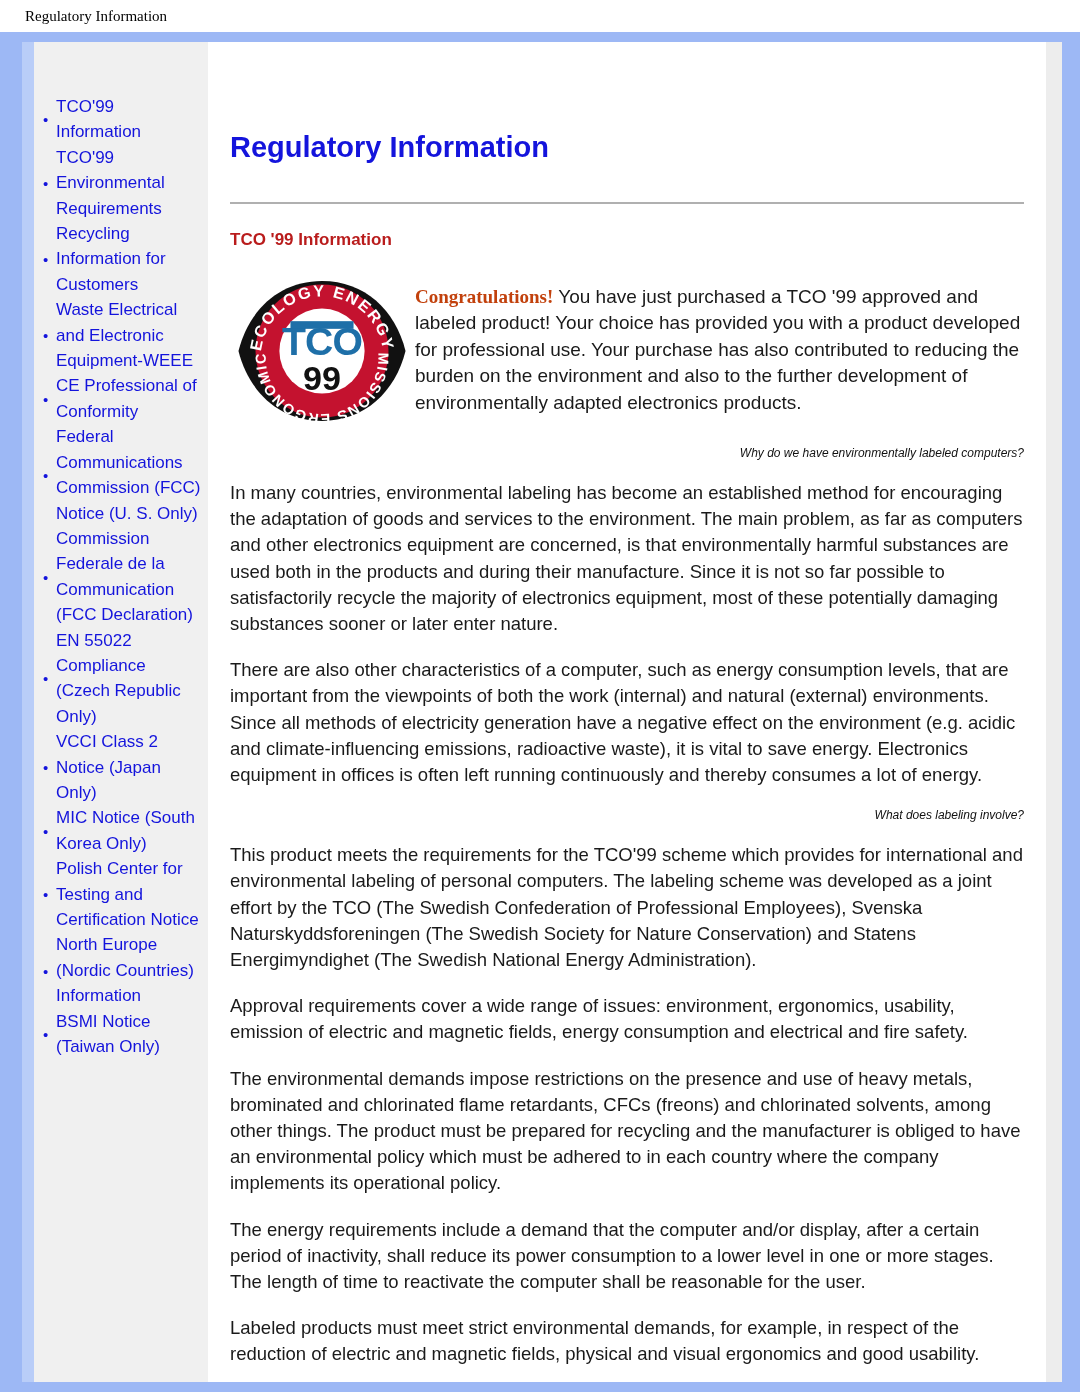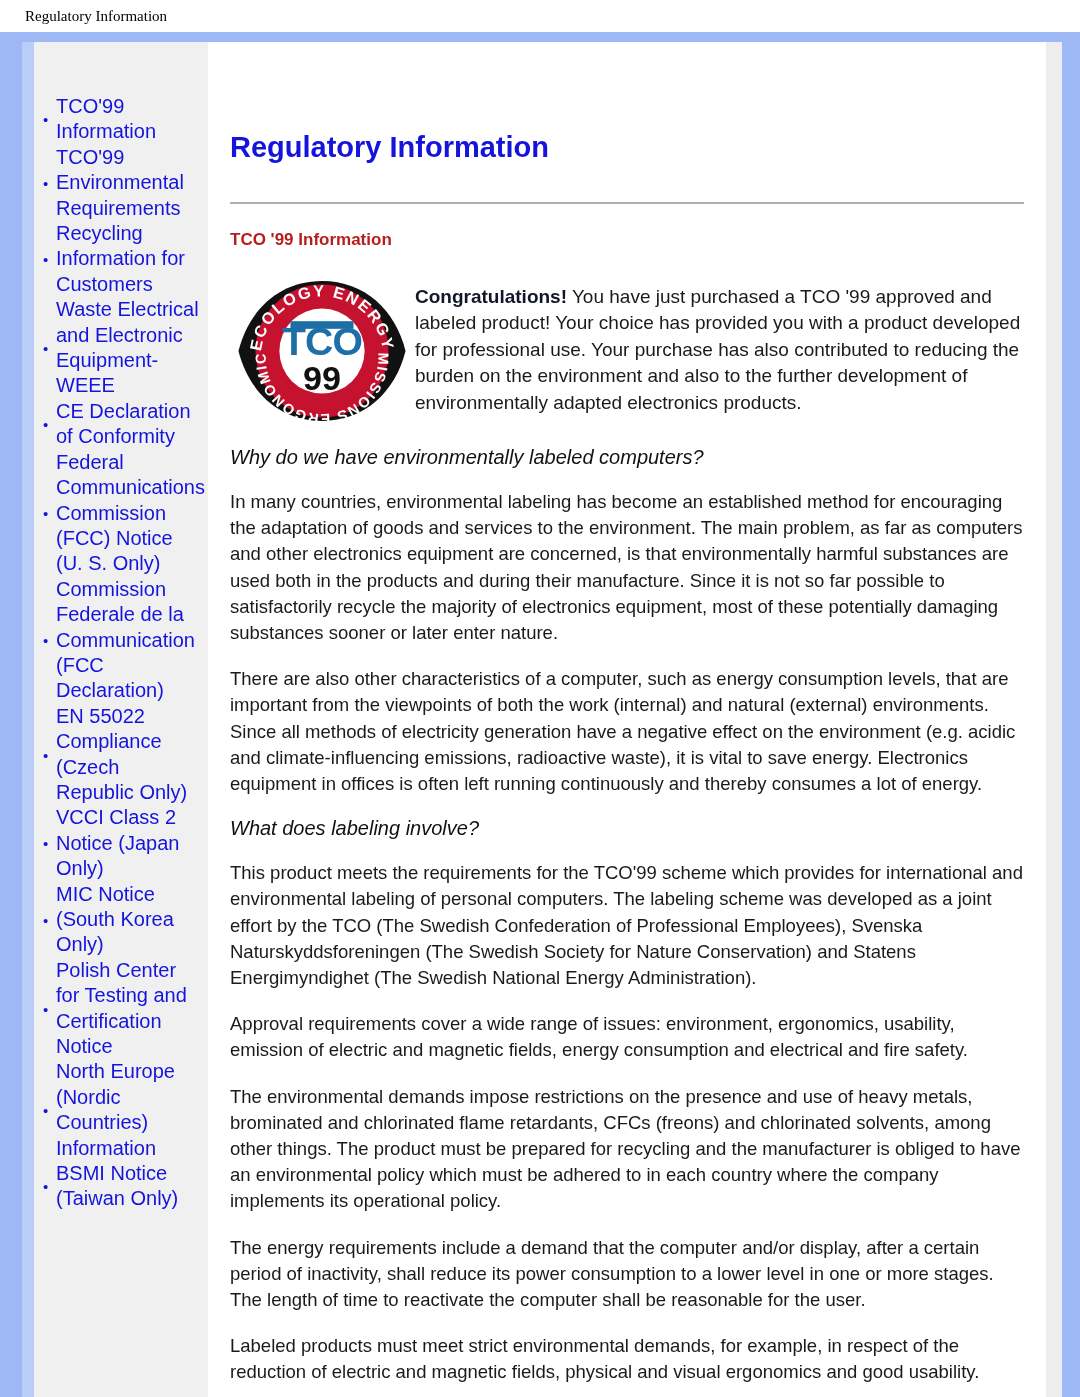--- a/index.html
+++ b/index.html
@@ -64,21 +64,21 @@
     padding: 52px 6px 18px 6px;
   }
   .nav-list {
     list-style: none;
     margin: 0;
     padding: 0 0 0 16px;
   }
   .nav-list li {
     position: relative;
     color: #1414dc;
-    font-size: 20px;
+    font-size: 17px;
     line-height: 25.4px;
     margin: 0 0 0 0;
     padding: 0;
   }
   .nav-list li::before {
     content: "\2022";
     position: absolute;
     left: -13px;
     top: 50%;
     transform: translateY(-50%);
@@ -137,31 +137,33 @@
   }
   .intro-text {
     margin: 0;
     overflow: hidden;
     font-size: 19px;
     line-height: 26.5px;
     color: #1a1a1a;
     padding-top: 8px;
   }
   .congrats {
-    color: #0f172a;
+    color: #c2410c;
     font-weight: bold;
+    font-family: Liberation Serif, serif;
   }
 
   h3.q-head {
-    font-size: 20px;
+    font-size: 12px;
     font-style: italic;
     font-weight: normal;
     color: #111;
     margin: 20px 0 0 0;
     clear: both;
+    text-align: right;
   }
 
   p.body-text {
     font-size: 18.5px;
     line-height: 26.2px;
     color: #1a1a1a;
     margin: 20px 0 0 0;
   }
 
   
@@ -184,21 +186,21 @@
     <div class="frame-accent"></div>
 
     <div class="doc-body">
 
       <nav class="sidebar">
         <ul class="nav-list">
           <li><a class="nav-link" href="#">TCO'99 Information</a></li>
           <li><a class="nav-link" href="#">TCO'99 Environmental Requirements</a></li>
           <li><a class="nav-link" href="#">Recycling Information for Customers</a></li>
           <li><a class="nav-link" href="#">Waste Electrical and Electronic Equipment-WEEE</a></li>
-          <li><a class="nav-link" href="#">CE Declaration of Conformity</a></li>
+          <li><a class="nav-link" href="#">CE Professional of Conformity</a></li>
           <li><a class="nav-link" href="#">Federal Communications Commission (FCC) Notice (U. S. Only)</a></li>
           <li><a class="nav-link" href="#">Commission Federale de la Communication (FCC Declaration)</a></li>
           <li><a class="nav-link" href="#">EN 55022 Compliance (Czech Republic Only)</a></li>
           <li><a class="nav-link" href="#">VCCI Class 2 Notice (Japan Only)</a></li>
           <li><a class="nav-link" href="#">MIC Notice (South Korea Only)</a></li>
           <li><a class="nav-link" href="#">Polish Center for Testing and Certification Notice</a></li>
           <li><a class="nav-link" href="#">North Europe (Nordic Countries) Information</a></li>
           <li><a class="nav-link" href="#">BSMI Notice (Taiwan Only)</a></li>
         </ul>
       </nav>

